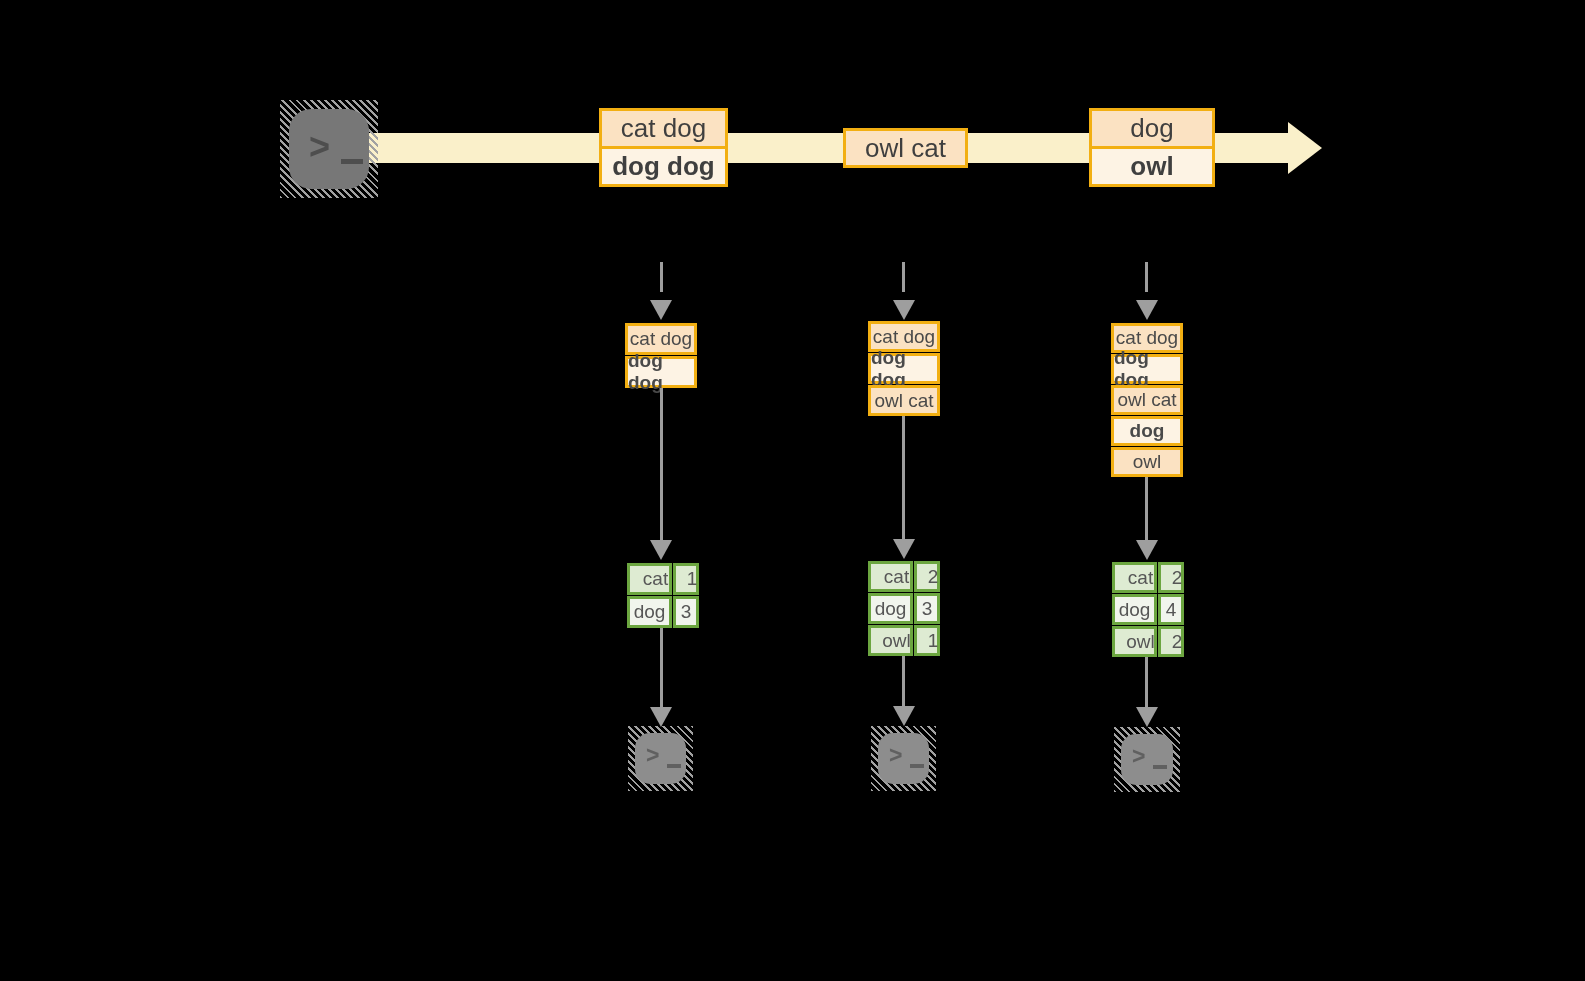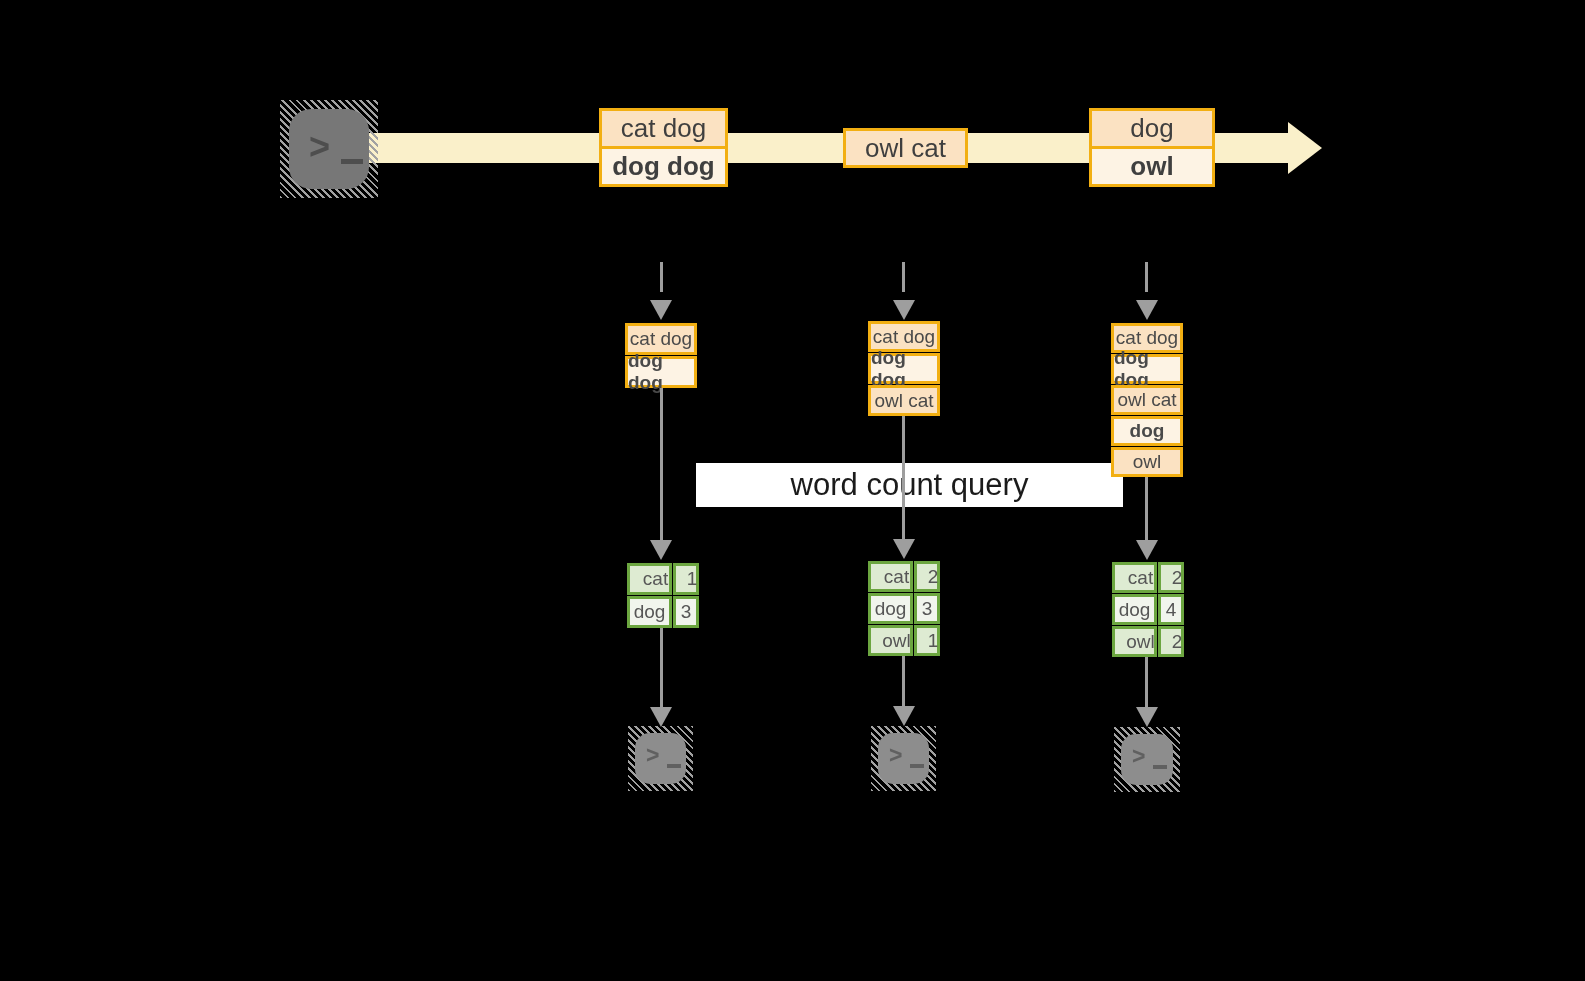--- a/index.html
+++ b/index.html
@@ -106,21 +106,20 @@
     <div class="stack-cell fill-a" style="height:31px;">owl cat</div>
   </div>
   <div class="stack" style="left:1111px; top:323px;">
     <div class="stack-cell fill-a" style="height:30px;">cat dog</div>
     <div class="stack-cell fill-b" style="height:30px;">dog dog</div>
     <div class="stack-cell fill-a" style="height:30px;">owl cat</div>
     <div class="stack-cell fill-b" style="height:30px;">dog</div>
     <div class="stack-cell fill-a" style="height:30px;">owl</div>
   </div>
 
-  <div class="query-label">word count query</div>
 
   <div class="vline" style="left:660px; top:388px; height:152px;"></div>
   <div class="head-down" style="left:650px; top:540px;"></div>
   <div class="vline" style="left:902px; top:416px; height:123px;"></div>
   <div class="head-down" style="left:893px; top:539px;"></div>
   <div class="vline" style="left:1145px; top:477px; height:63px;"></div>
   <div class="head-down" style="left:1136px; top:540px;"></div>
 
   <div class="count-table" style="left:627px; top:563px;">
     <div class="count-row">

